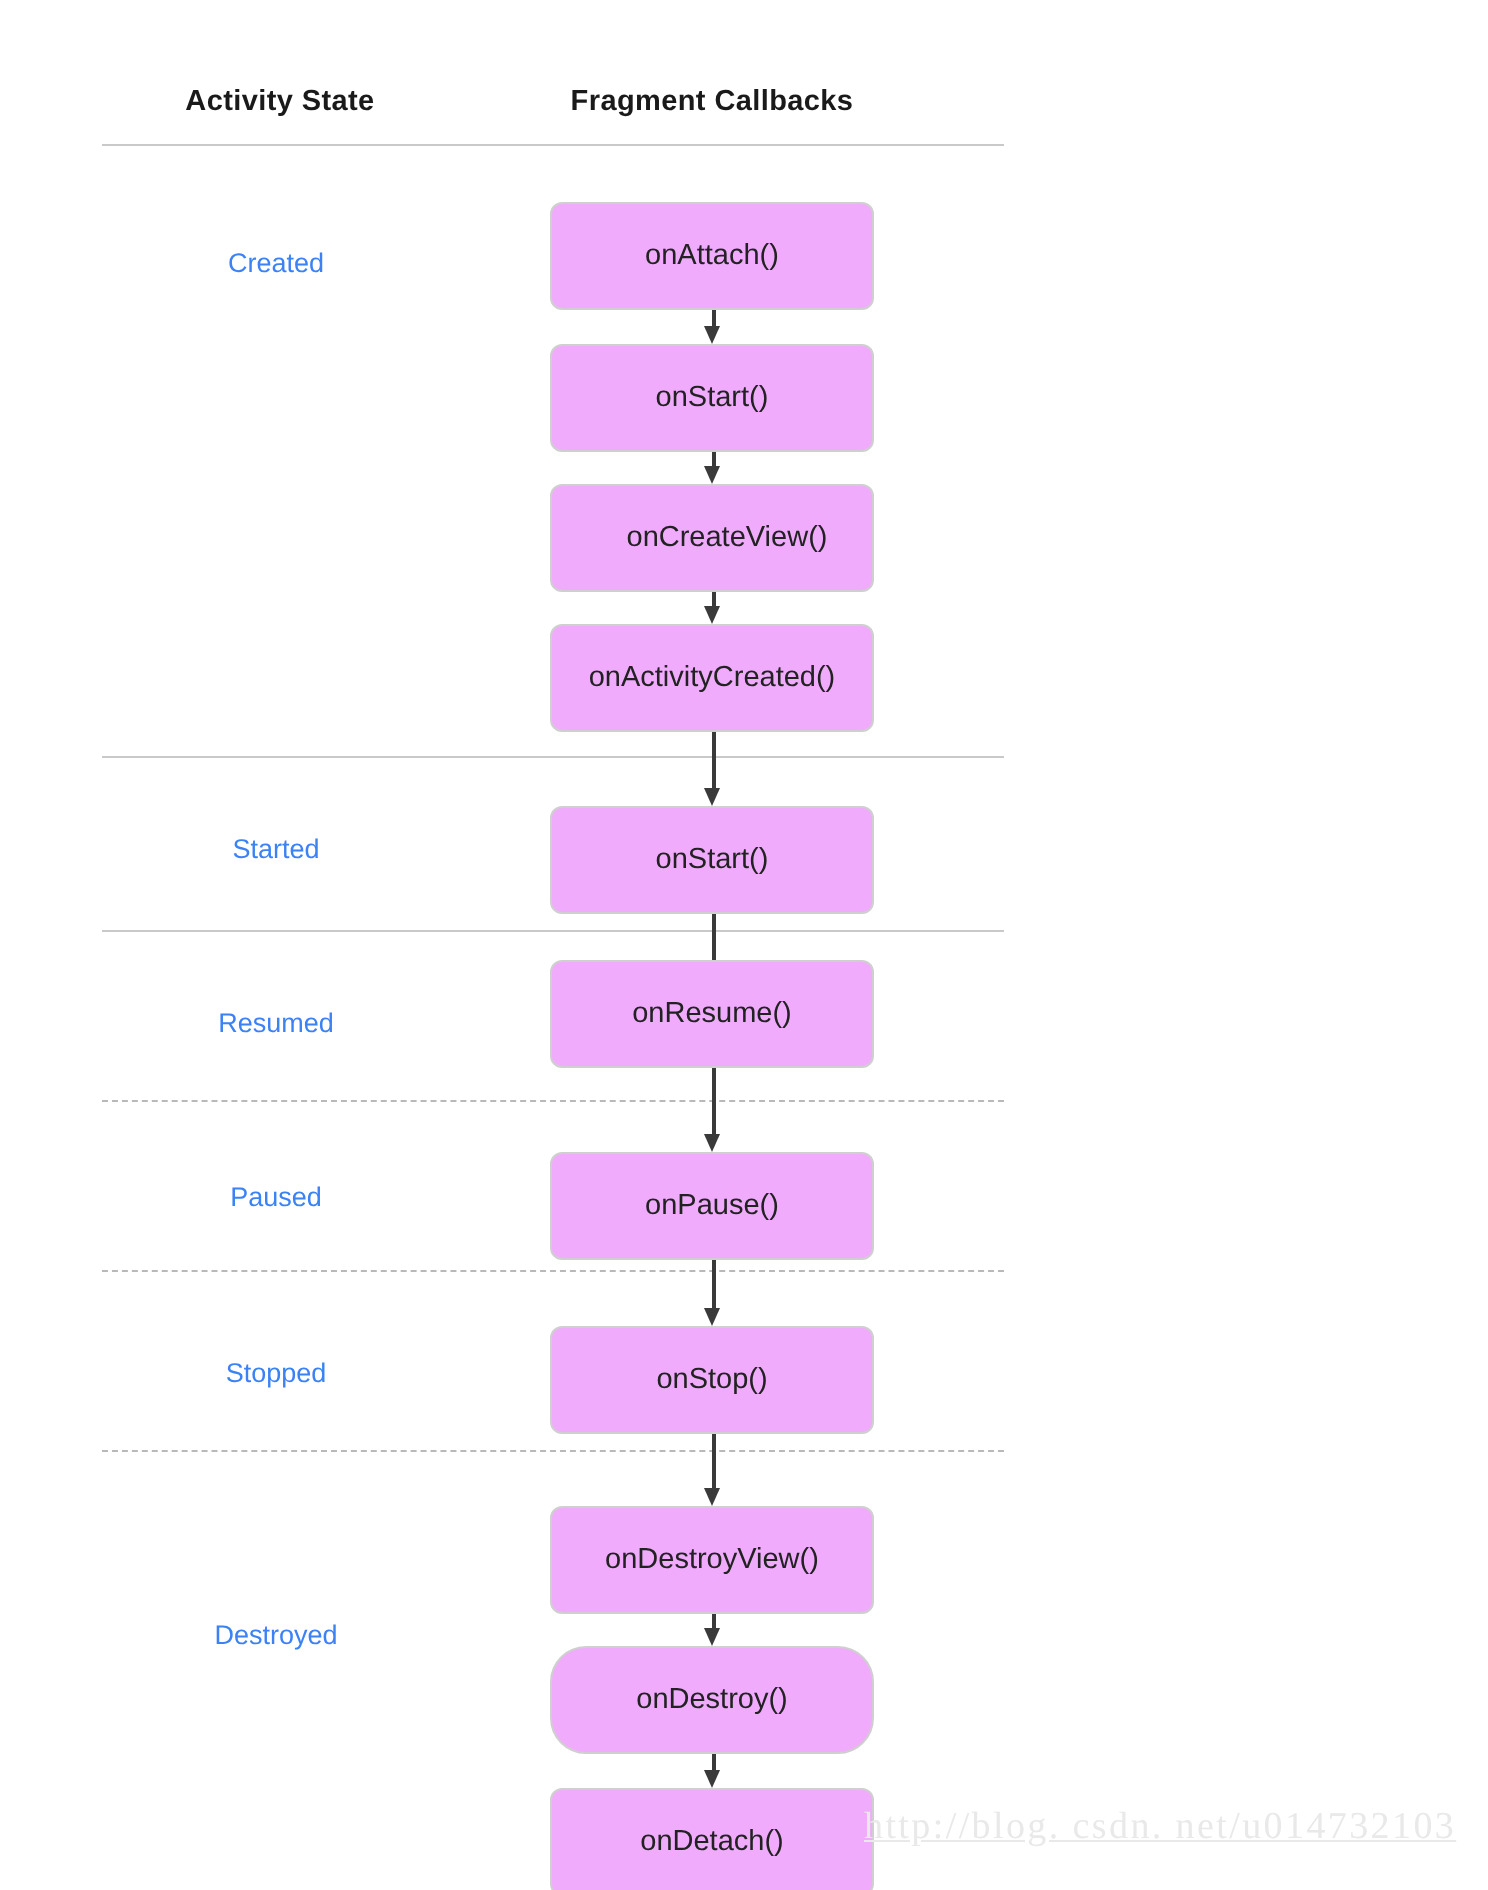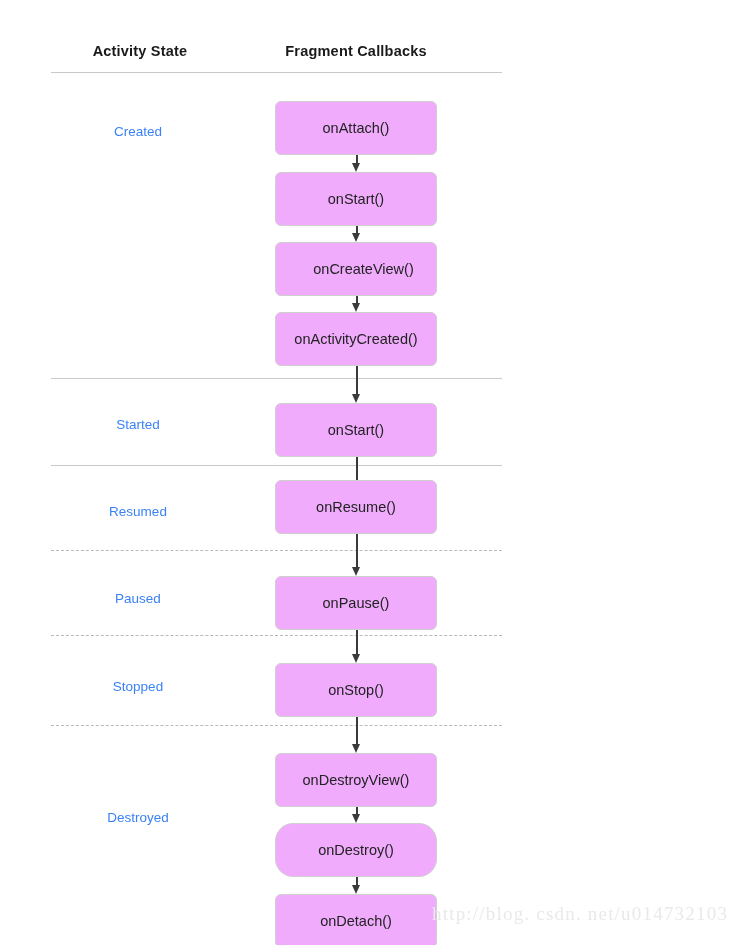--- a/index.html
+++ b/index.html
@@ -115,20 +115,21 @@
   #watermark {
     position: absolute;
     left: 432px;
     top: 903px;
     font-family: "Liberation Serif", serif;
     font-size: 19px;
     letter-spacing: 1.2px;
     color: #e9e9e9;
     white-space: nowrap;
     pointer-events: none;
+    text-decoration: underline;
   }
 </style>
 </head>
 <body>
 
 <div id="diagram">
 
   <div class="col-header" id="hdr-fragment-callbacks">Fragment Callbacks</div>
 
   <div class="col-header" id="hdr-activity-state">Activity State</div>

